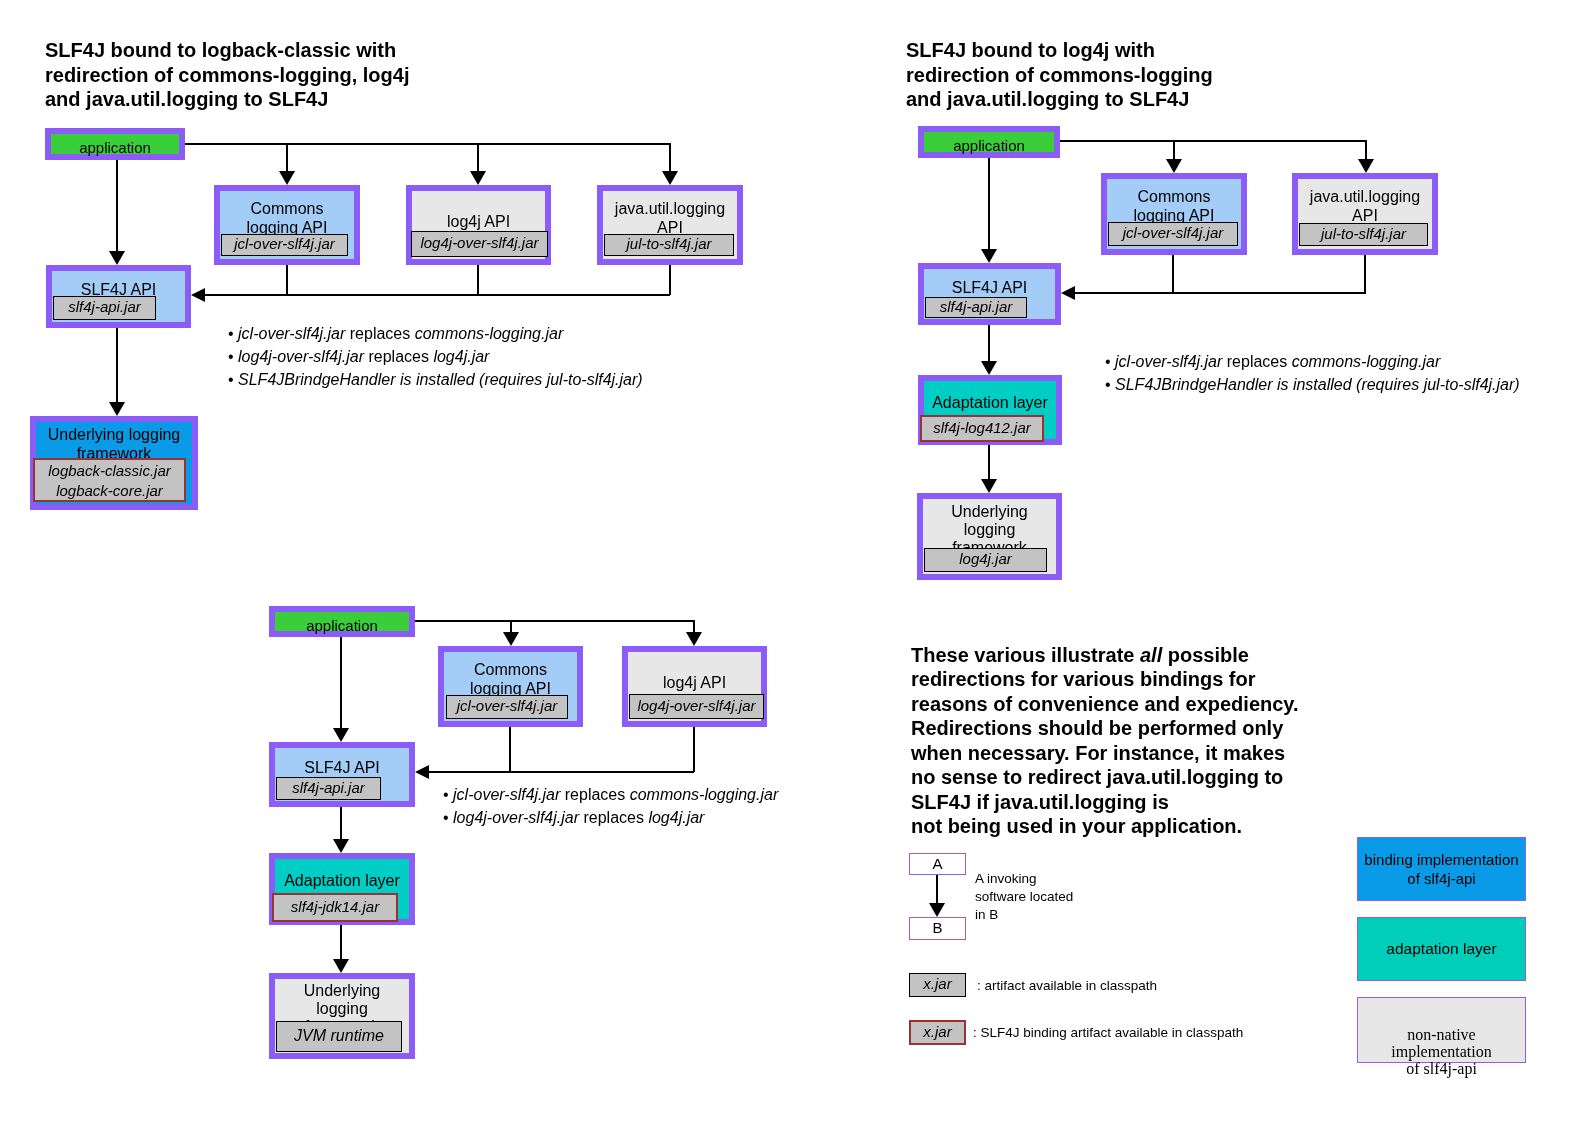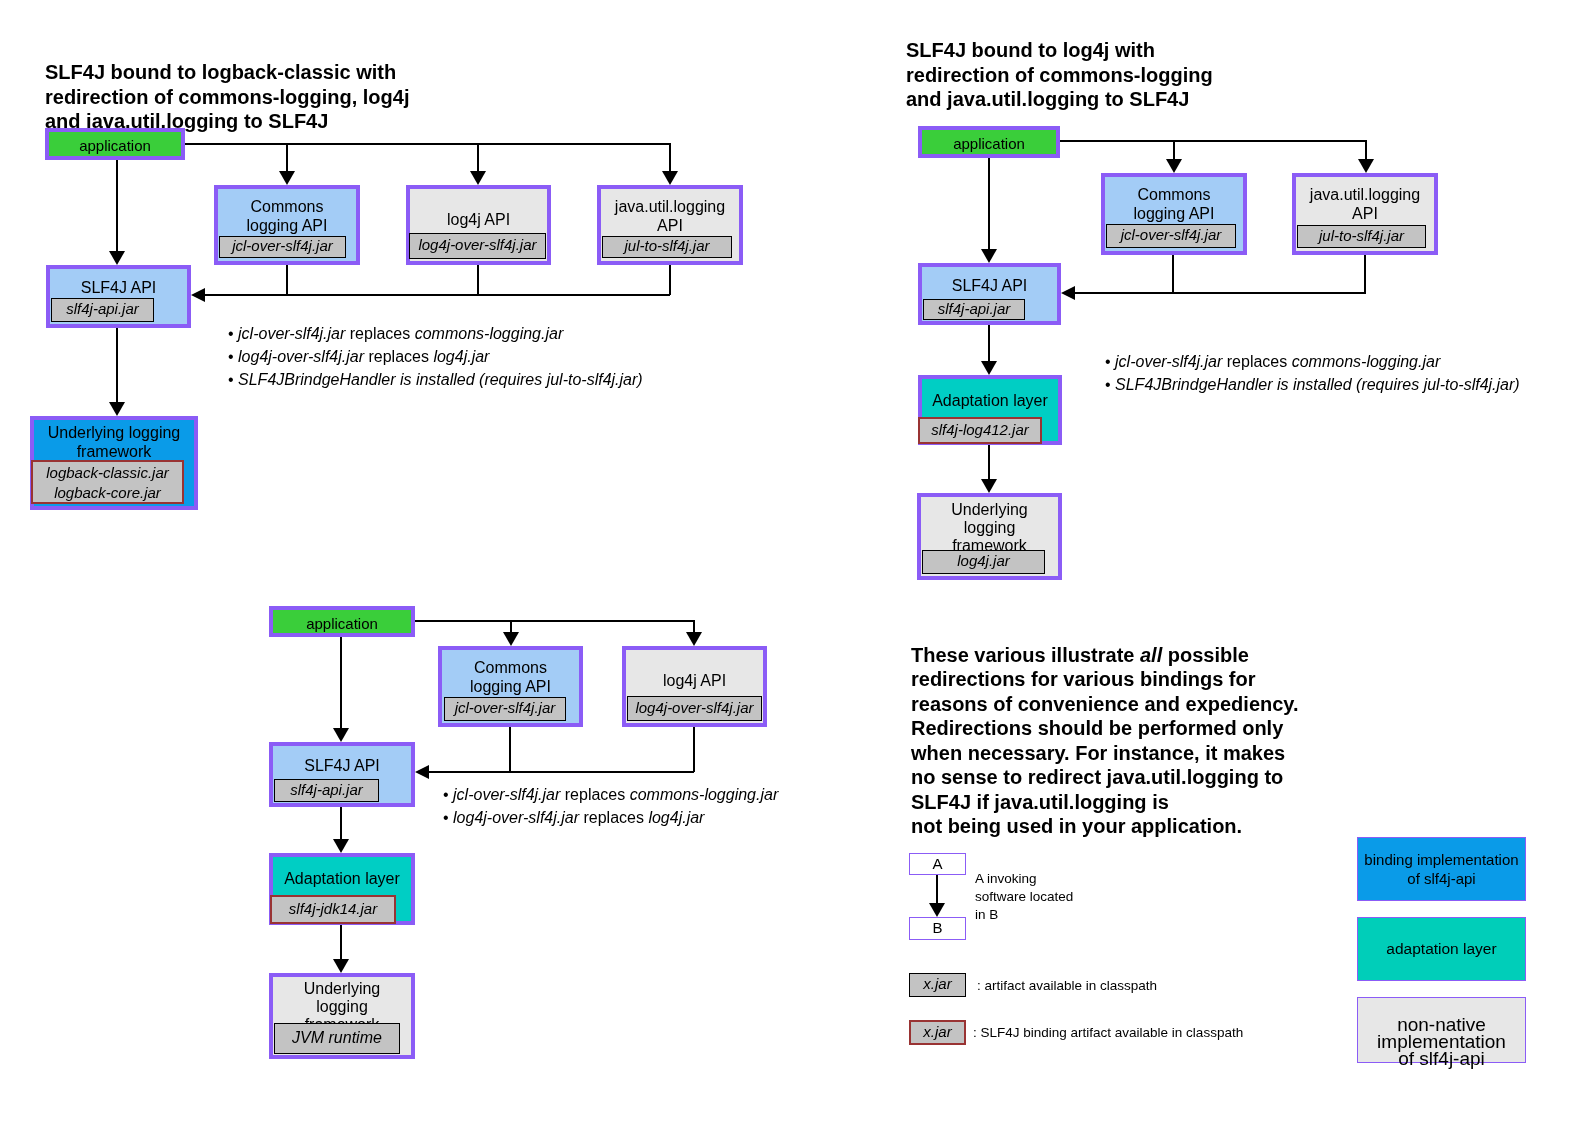--- a/index.html
+++ b/index.html
@@ -1,21 +1,21 @@
 <!DOCTYPE html>
 <html><head>
 <meta charset="utf-8">
 <style>
   html,body{margin:0;padding:0;background:#fff;}
   #canvas{
     position:relative;width:1587px;height:1123px;overflow:hidden;background:#fff;
     font-family:"Liberation Sans", sans-serif;color:#000;
   }
   .title{position:absolute;font-weight:bold;font-size:20px;line-height:24.5px;white-space:pre-line;}
-  .box{position:absolute;border:4px solid #8b5cf6;box-sizing:border-box;text-align:center;}
+  .box{position:absolute;border:6px solid #8b5cf6;box-sizing:border-box;text-align:center;}
   .box .lbl{white-space:pre-line;font-size:16px;line-height:19px;}
   .green{background:#3ace3a;}
   .blue{background:#a3ccf6;}
   .bblue{background:#0a9be8;}
   .teal{background:#00cec4;}
   .lteal{background:#00ceb9;}
   .gray{background:#e7e7e7;}
   .lblue{background:#adcbf2;}
   .plain{background:#fff;border-width:1.5px;}
   .jar{
@@ -31,21 +31,21 @@
   .bullet{font-size:16px;line-height:23px;white-space:pre;}
   .bullet i{font-style:italic;}
   .note{position:absolute;font-weight:bold;font-size:20px;line-height:24.5px;white-space:pre-line;width:430px;}
   .small{position:absolute;font-size:13.5px;line-height:18px;white-space:pre-line;}
 </style>
 </head>
 <body>
 
 <div id="canvas">
 
-  <div class="title" style="left:45px;top:38px;margin-top:22px;">SLF4J bound to logback-classic with
+  <div class="title" style="left:45px;top:38px;">SLF4J bound to logback-classic with
 redirection of commons-logging, log4j
 and java.util.logging to SLF4J</div>
 
   <div class="box green" style="left:45px;top:128px;width:140px;height:32px;">
     <div class="lbl" style="line-height:28px;font-size:15px;">application</div>
   </div>
 
   <div class="hline" style="left:185px;top:143px;width:485px;"></div>
   <div class="vline" style="left:286px;top:143px;height:28px;"></div>
   <div class="ad" style="left:279px;top:171px;"></div>
@@ -251,17 +251,17 @@
   <div class="small" style="left:973px;top:1024px;">: SLF4J binding artifact available in classpath</div>
 
   <div class="box bblue" style="left:1357px;top:837px;width:169px;height:64px;border-width:1.5px;">
     <div class="lbl" style="padding-top:12px;font-size:15px;">binding implementation
 of slf4j-api</div>
   </div>
   <div class="box lteal" style="left:1357px;top:917px;width:169px;height:64px;border-width:1.5px;">
     <div class="lbl" style="padding-top:21px;font-size:15.5px;">adaptation layer</div>
   </div>
   <div class="box gray" style="left:1357px;top:997px;width:169px;height:66px;border-width:1.5px;">
-    <div class="lbl" style="padding-top:18px;font-size:19px;line-height:17px;">non-native implementation
+    <div class="lbl" style="padding-top:28px;font-size:16px;line-height:17px;font-family:Liberation Serif, serif;">non-native implementation
 of slf4j-api</div>
   </div>
 
 </div>
 
 </body></html>

